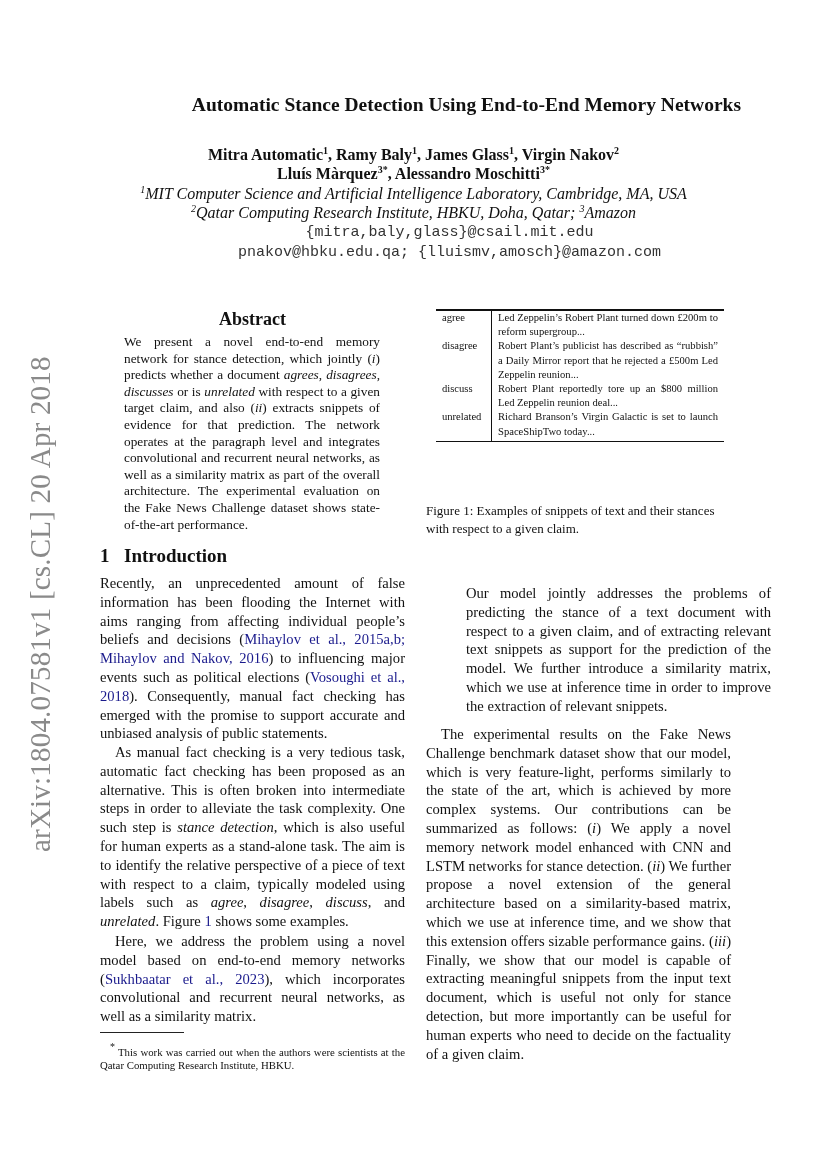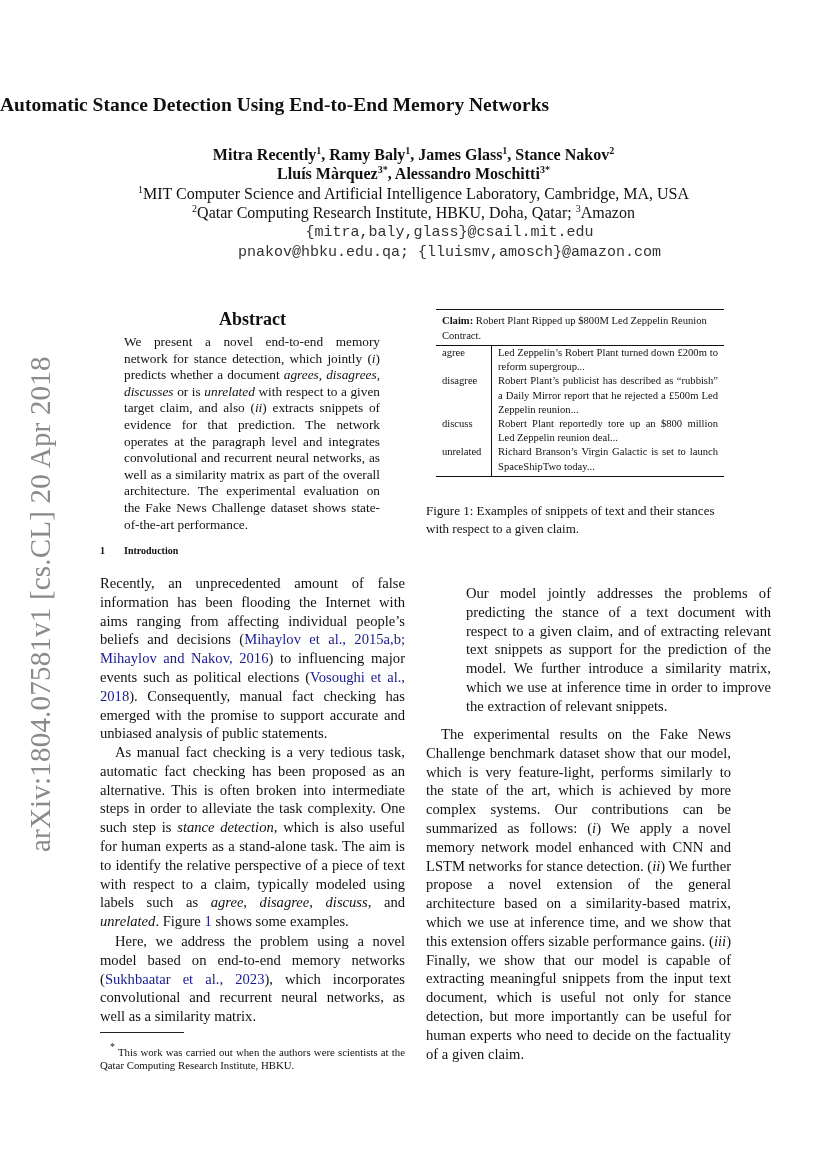--- a/index.html
+++ b/index.html
@@ -13,36 +13,36 @@
     position: absolute; left: 18px; top: 332px;
     width: 40px; height: 520px;
   }
   #arxiv-stamp span {
     position: absolute; left: 0; top: 0;
     transform-origin: 0 0;
     transform: translate(6px, 520px) rotate(-90deg);
     white-space: nowrap; font-size: 29px; color: #8a8a8a; letter-spacing: 0.2px;
   }
 
-  #title { position: absolute; left: 0; width: 741px; top: 94px; text-align: left;
+  #title { position: absolute; left: 0; width: 741px; top: 94px; text-align: right;
            font-size: 19.5px; font-weight: bold; }
   .authors { position: absolute; left: 0; width: 827px; text-align: center;
              font-size: 16px; font-weight: bold; line-height: 19px; }
   .affil { position: absolute; left: 0; width: 827px; text-align: center;
-           font-size: 16px; line-height: 19px; }
+           font-size: 16px; line-height: 19px; font-style: italic; }
   .email { position: absolute; left: 0; width: 827px; text-align: center;
            font-size: 15px; line-height: 19px; color: #333; margin-left: 36px; }
   sup { font-size: 10px; line-height: 0; vertical-align: 6px; }
 
   #abstract-heading { position: absolute; left: 100px; width: 305px; top: 309px;
                       text-align: center; font-weight: bold; font-size: 18px; }
   #abstract-body { position: absolute; left: 124px; width: 256px; top: 334px;
                    font-size: 13.3px; line-height: 16.5px; text-align: justify; hyphens: none; }
 
-  #intro-heading { position: absolute; left: 100px; top: 545px; font-size: 10px; font-weight: bold; }
+  #intro-heading { position: absolute; left: 100px; top: 545px; font-size: 19px; font-weight: bold; }
   #intro-heading .num { display: inline-block; width: 24px; }
 
   .para { font-size: 14.6px; line-height: 18.8px; text-align: justify; margin: 0; }
   .indent { text-indent: 15px; }
 
   #intro-p1 { position: absolute; left: 100px; width: 305px; top: 574px; }
   #intro-p2 { position: absolute; left: 100px; width: 305px; top: 743px; }
   #intro-p3 { position: absolute; left: 100px; width: 305px; top: 932px; }
 
   #footnote-rule { position: absolute; left: 100px; top: 1032px; width: 84px; height: 1px; background: #222; }
@@ -69,24 +69,24 @@
 </head>
 <body>
 
 <div id="arxiv-stamp">
   <span>arXiv:1804.07581v1  [cs.CL]  20 Apr 2018</span>
 </div>
 
 <div id="title">Automatic Stance Detection Using End-to-End Memory Networks</div>
 
 <div class="authors" style="top:145px;">
-  <span>Mitra Recently</span><sup>1</sup>,
+  <span>Mitra Automatic</span><sup>1</sup>,
   <span>Ramy Baly</span><sup>1</sup>,
   <span>James Glass</span><sup>1</sup>,
-  <span>Stance Nakov</span><sup>2</sup>
+  <span>Virgin Nakov</span><sup>2</sup>
 </div>
 <div class="authors" style="top:164px;">
   <span>Lluís Màrquez</span><sup>3*</sup>,
   <span>Alessandro Moschitti</span><sup>3*</sup>
 </div>
 <div class="affil" style="top:184px;">
   <sup>1</sup><span>MIT Computer Science and Artificial Intelligence Laboratory, Cambridge, MA, USA</span>
 </div>
 <div class="affil" style="top:203px;">
   <sup>2</sup><span>Qatar Computing Research Institute, HBKU, Doha, Qatar; </span><sup>3</sup><span>Amazon</span>
@@ -105,21 +105,20 @@
 
 <p id="intro-p2" class="para indent"><span>As manual fact checking is a very tedious task, automatic fact checking has been proposed as an alternative. This is often broken into intermediate steps in order to alleviate the task complexity. One such step is </span><i>stance detection</i><span>, which is also useful for human experts as a stand-alone task. The aim is to identify the relative perspective of a piece of text with respect to a claim, typically modeled using labels such as </span><i>agree</i><span>, </span><i>disagree</i><span>, </span><i>discuss</i><span>, and </span><i>unrelated</i><span>. Figure </span><a class="cite">1</a><span> shows some examples.</span></p>
 
 <p id="intro-p3" class="para indent"><span>Here, we address the problem using a novel model based on end-to-end memory networks (</span><a class="cite">Sukhbaatar et al., 2023</a><span>), which incorporates convolutional and recurrent neural networks, as well as a similarity matrix.</span></p>
 
 <div id="footnote-rule"></div>
 <p id="footnote"><sup>*</sup><span> This work was carried out when the authors were scientists at the Qatar Computing Research Institute, HBKU.</span></p>
 
 <div id="figure1">
   <div class="rule"></div>
-  <div id="claim"><b>Claim:</b><span> Robert Plant Ripped up $800M Led Zeppelin Reunion Contract.</span></div>
   <div class="rule"></div>
   <table id="stance-table">
     <tbody>
     <tr>
       <td class="c1">agree</td>
       <td class="c2">Led Zeppelin’s Robert Plant turned down £200m to reform supergroup...</td>
     </tr>
     <tr>
       <td class="c1">disagree</td>
       <td class="c2">Robert Plant’s publicist has described as “rubbish” a Daily Mirror report that he rejected a £500m Led Zeppelin reunion...</td>

